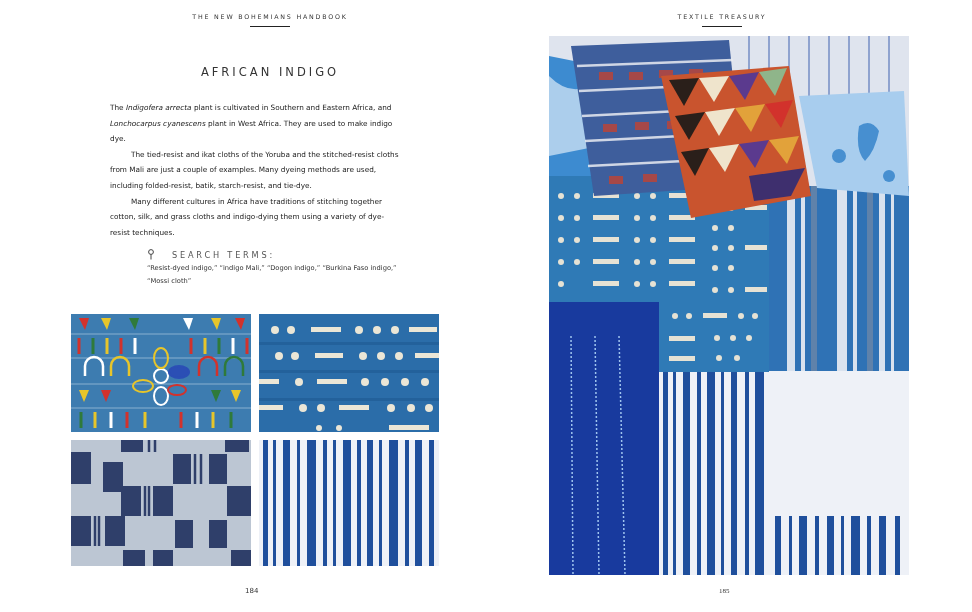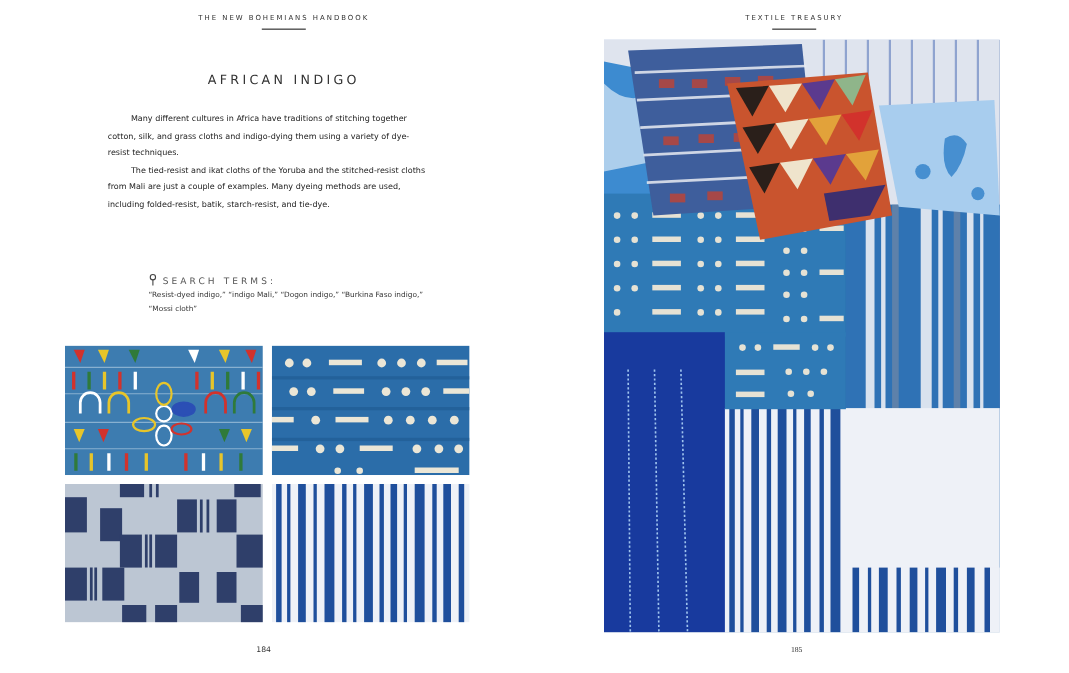--- a/index.html
+++ b/index.html
@@ -1,30 +1,30 @@
 <!DOCTYPE html>
 <html><head>
 <meta charset="utf-8">
 <style>
   html,body{margin:0;padding:0;}
   body{width:972px;height:612px;background:#ffffff;position:relative;overflow:hidden;font-family:"DejaVu Sans",sans-serif;color:#222;}
   .page{position:absolute;top:0;height:612px;}
-  .left{left:0;width:486px;}
+  .left{left:12px;width:486px;}
   .right{left:486px;width:486px;}
   .running-head{position:absolute;top:13px;font-size:6.3px;letter-spacing:1.8px;color:#333;text-align:center;white-space:nowrap;}
   .running-head .rule{display:block;width:40px;height:1px;background:#222;margin:6px auto 0;}
   .left .running-head{left:128px;width:260px;}
   .right .running-head{left:176px;width:120px;}
   .title{position:absolute;left:98px;width:320px;top:65px;text-align:center;font-size:11.5px;letter-spacing:3px;color:#333;font-weight:normal;}
   .body{position:absolute;left:98px;width:291px;top:100px;font-size:7.3px;line-height:15.6px;color:#222;}
   .body p{margin:0;}
   .body p.indent{text-indent:21px;}
   .body i{font-style:italic;}
   .search{position:absolute;left:135px;top:249px;width:260px;}
-  .search-head{font-size:8.2px;letter-spacing:2.8px;color:#555;display:flex;align-items:center;gap:5px;}
+  .search-head{font-size:8.2px;letter-spacing:2.8px;color:#555;display:flex;align-items:center;gap:17px;}
   .search-terms{font-size:6.7px;line-height:13px;color:#333;margin-top:2px;}
   .pin{display:inline-block;width:8px;height:11px;}
   .grid{position:absolute;left:59px;top:314px;width:368px;height:252px;}
   .tile{position:absolute;overflow:hidden;}
   .t1{left:0;top:0;width:180px;height:118px;}
   .t2{left:188px;top:0;width:180px;height:118px;}
   .t3{left:0;top:126px;width:180px;height:126px;}
   .t4{left:188px;top:126px;width:180px;height:126px;}
   .folio{position:absolute;top:587px;font-size:7px;color:#333;}
   .left .folio{left:233px;}
@@ -36,22 +36,23 @@
 
 <div class="page left">
   <div class="running-head">
     <span>THE NEW BOHEMIANS HANDBOOK</span>
     <span class="rule"></span>
   </div>
 
   <div class="title">AFRICAN INDIGO</div>
 
   <div class="body">
+    <p><span>The </span><i>Indigofera arrecta</i><span> plant is cultivated in Southern and Eastern Africa, and </span><i>Lonchocarpus cyanescens</i><span> plant in West Africa. They are used to make indigo dye.</span></p>
+    <p class="indent">The tied-resist and ikat cloths of the Yoruba and the stitched-resist cloths from Mali are just a couple of examples. Many dyeing methods are used, including folded-resist, batik, starch-resist, and tie-dye.</p>
     <p class="indent">Many different cultures in Africa have traditions of stitching together cotton, silk, and grass cloths and indigo-dying them using a variety of dye-resist techniques.</p>
-    <p class="indent">The tied-resist and ikat cloths of the Yoruba and the stitched-resist cloths from Mali are just a couple of examples. Many dyeing methods are used, including folded-resist, batik, starch-resist, and tie-dye.</p>
   </div>
 
   <div class="search">
     <div class="search-head">
       <span class="pin">
         <svg width="8" height="11" viewBox="0 0 8 11">
             <circle cx="4" cy="3" r="2.4" fill="none" stroke="#444" stroke-width="1"></circle>
             <line x1="4" y1="5.4" x2="4" y2="10.5" stroke="#444" stroke-width="1"></line>
           </svg>
       </span>

